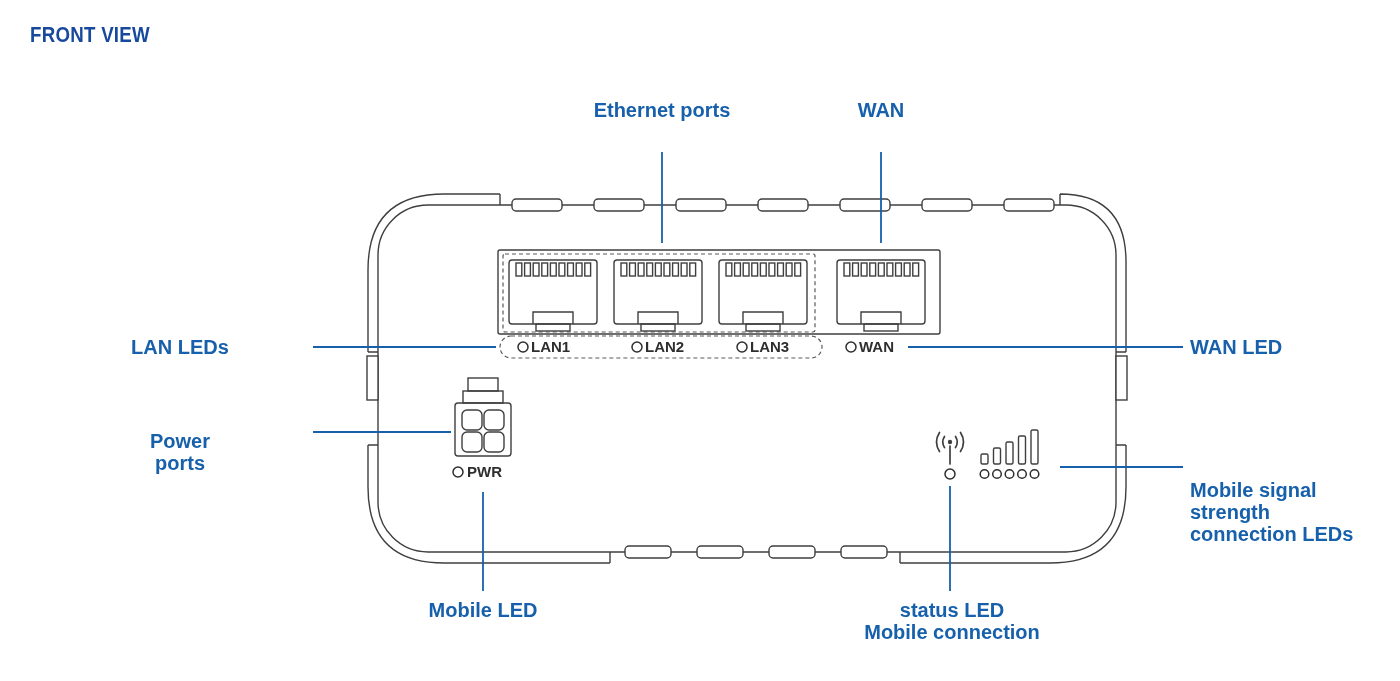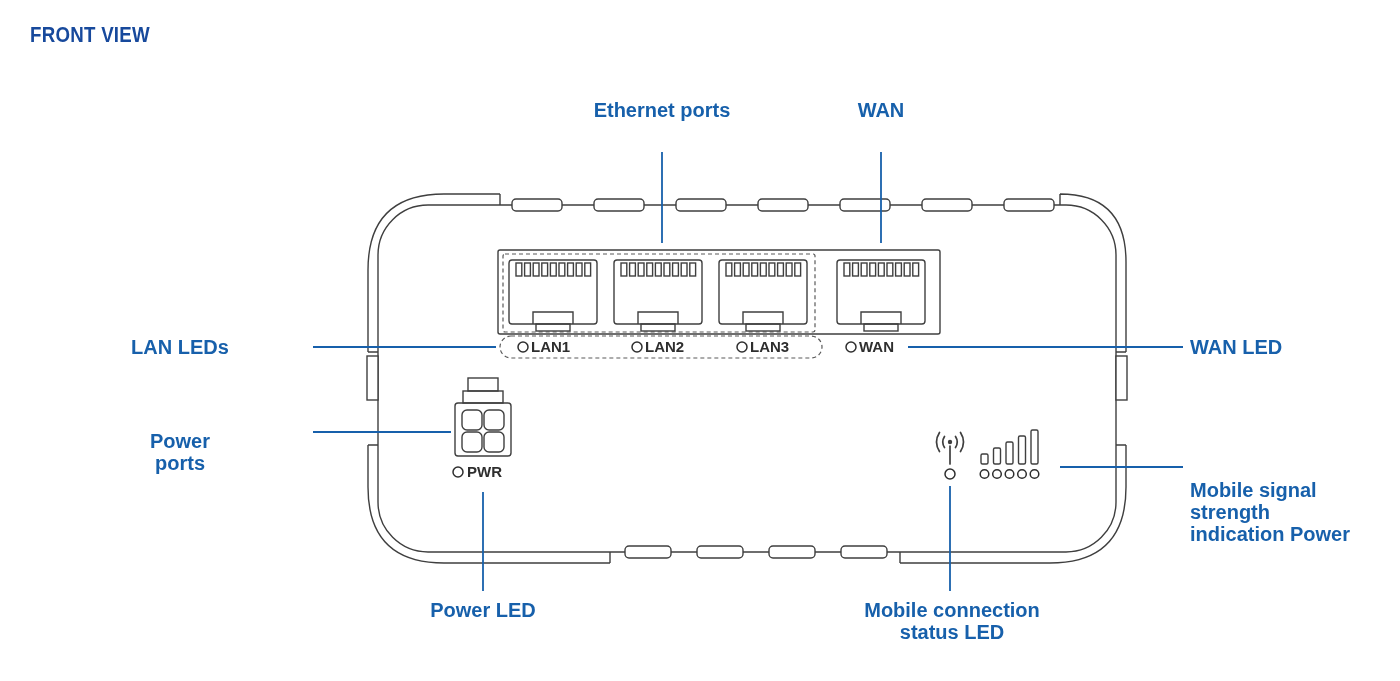--- a/index.html
+++ b/index.html
@@ -163,26 +163,26 @@
 
   <div class="callout right" style="left:55px;top:336px;width:250px;">LAN LEDs</div>
 
   <div class="callout" style="left:1190px;top:336px;">WAN LED</div>
 
   <div class="callout right" style="left:55px;top:410px;width:250px;margin-top:20px;">
     <div>Power</div>
     <div>ports</div>
   </div>
 
-  <div class="callout center" style="left:383px;top:599px;width:200px;">Power LED</div>
+  <div class="callout center" style="left:383px;top:599px;width:200px;">Mobile LED</div>
 
   <div class="callout" style="left:1190px;top:435px;margin-top:44px;">
     <div>Mobile signal</div>
     <div>strength</div>
-    <div>indication Power</div>
+    <div>connection LEDs</div>
   </div>
 
   <div class="callout center" style="left:827px;top:599px;width:250px;">
+    <div>status LED</div>
     <div>Mobile connection</div>
-    <div>status LED</div>
   </div>
 
 </div>
 
 </body></html>

